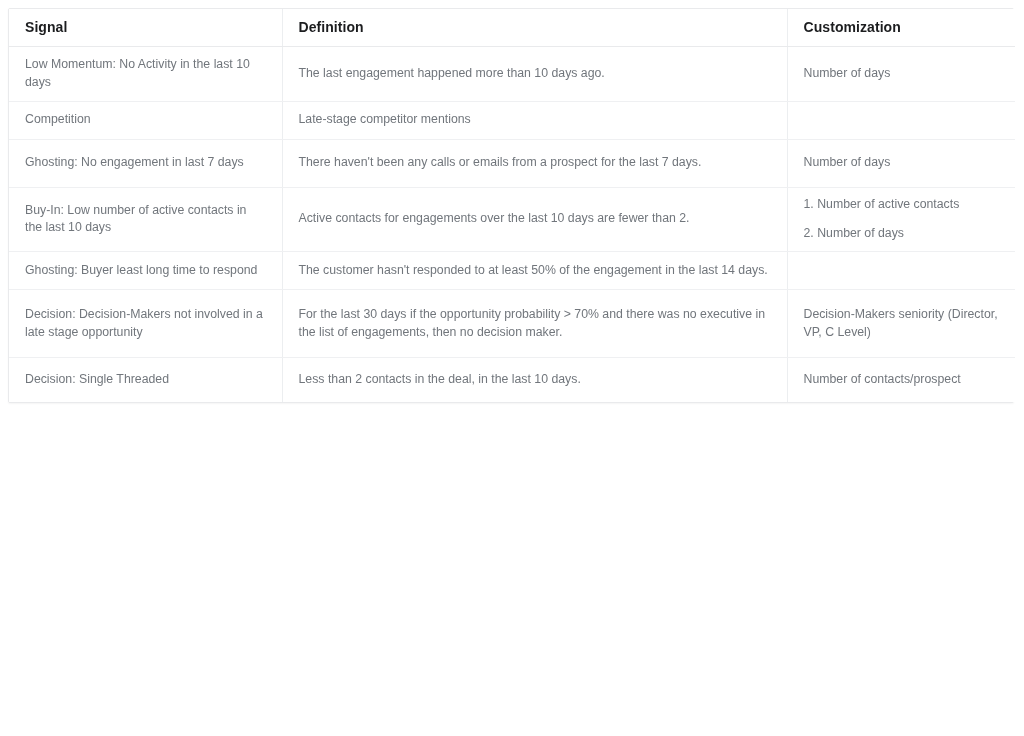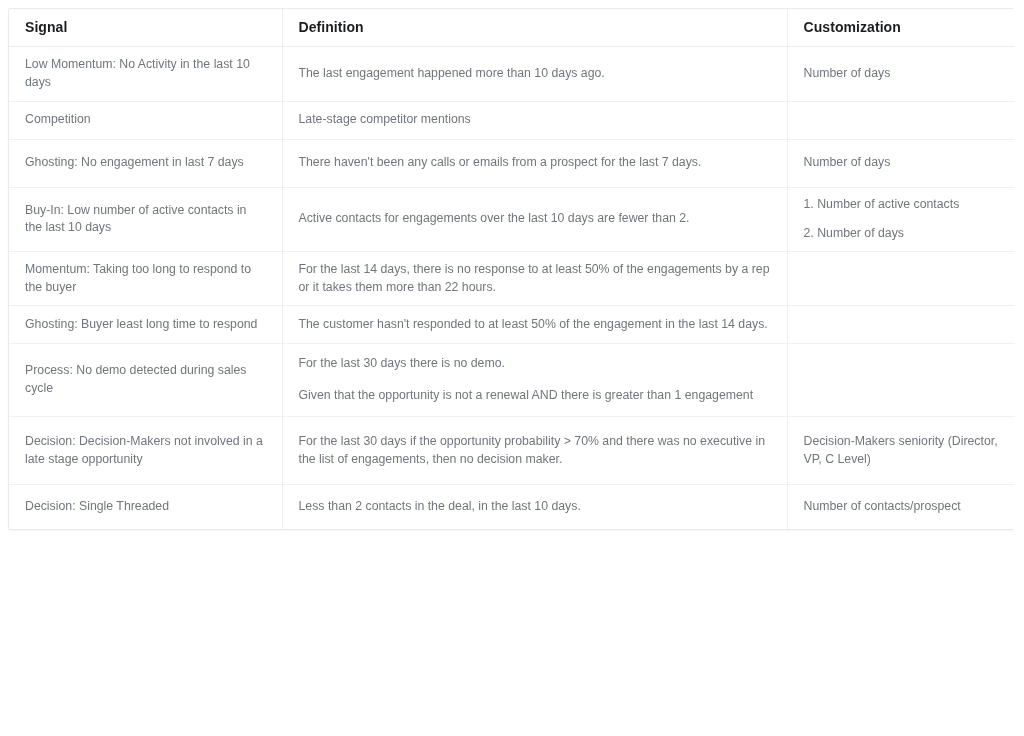--- a/index.html
+++ b/index.html
@@ -141,48 +141,25 @@
                 <span class="ln">Active contacts for engagements over the last 10 days are fewer than 2.</span>
               </div>
             </td>
             <td>
               <div class="cell-lines">
                 <span class="ln">1. Number of active contacts</span>
                 <span class="ln">2. Number of days</span>
               </div>
             </td>
           </tr>
-          <tr style="height: 54px;">
-            <td>Momentum: Taking too long to respond to the buyer</td>
-            <td>
-              <div class="cell-lines">
-                <span class="ln">For the last 14 days, there is no response to at least 50% of the engagements by a rep or it takes them more than 22 hours.</span>
-              </div>
-            </td>
-            <td>
-              <div class="cell-lines"></div>
-            </td>
-          </tr>
           <tr style="height: 38px;">
             <td>Ghosting: Buyer least long time to respond</td>
             <td>
               <div class="cell-lines">
                 <span class="ln">The customer hasn't responded to at least 50% of the engagement in the last 14 days.</span>
-              </div>
-            </td>
-            <td>
-              <div class="cell-lines"></div>
-            </td>
-          </tr>
-          <tr style="height: 73px;">
-            <td>Process: No demo detected during sales cycle</td>
-            <td>
-              <div class="cell-lines">
-                <span class="ln">For the last 30 days there is no demo.</span>
-                <span class="ln gap">Given that the opportunity is not a renewal AND there is greater than 1 engagement</span>
               </div>
             </td>
             <td>
               <div class="cell-lines"></div>
             </td>
           </tr>
           <tr style="height: 68px;">
             <td>Decision: Decision-Makers not involved in a late stage opportunity</td>
             <td>
               <div class="cell-lines">

